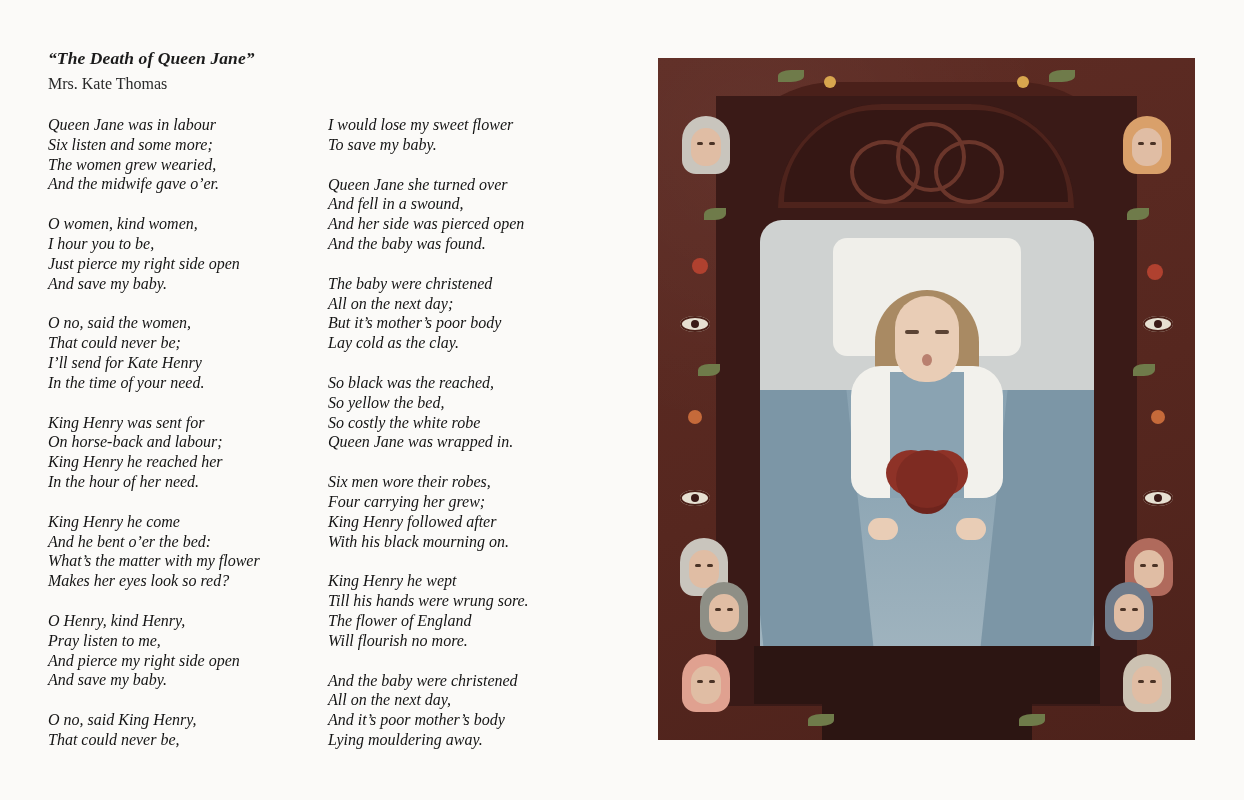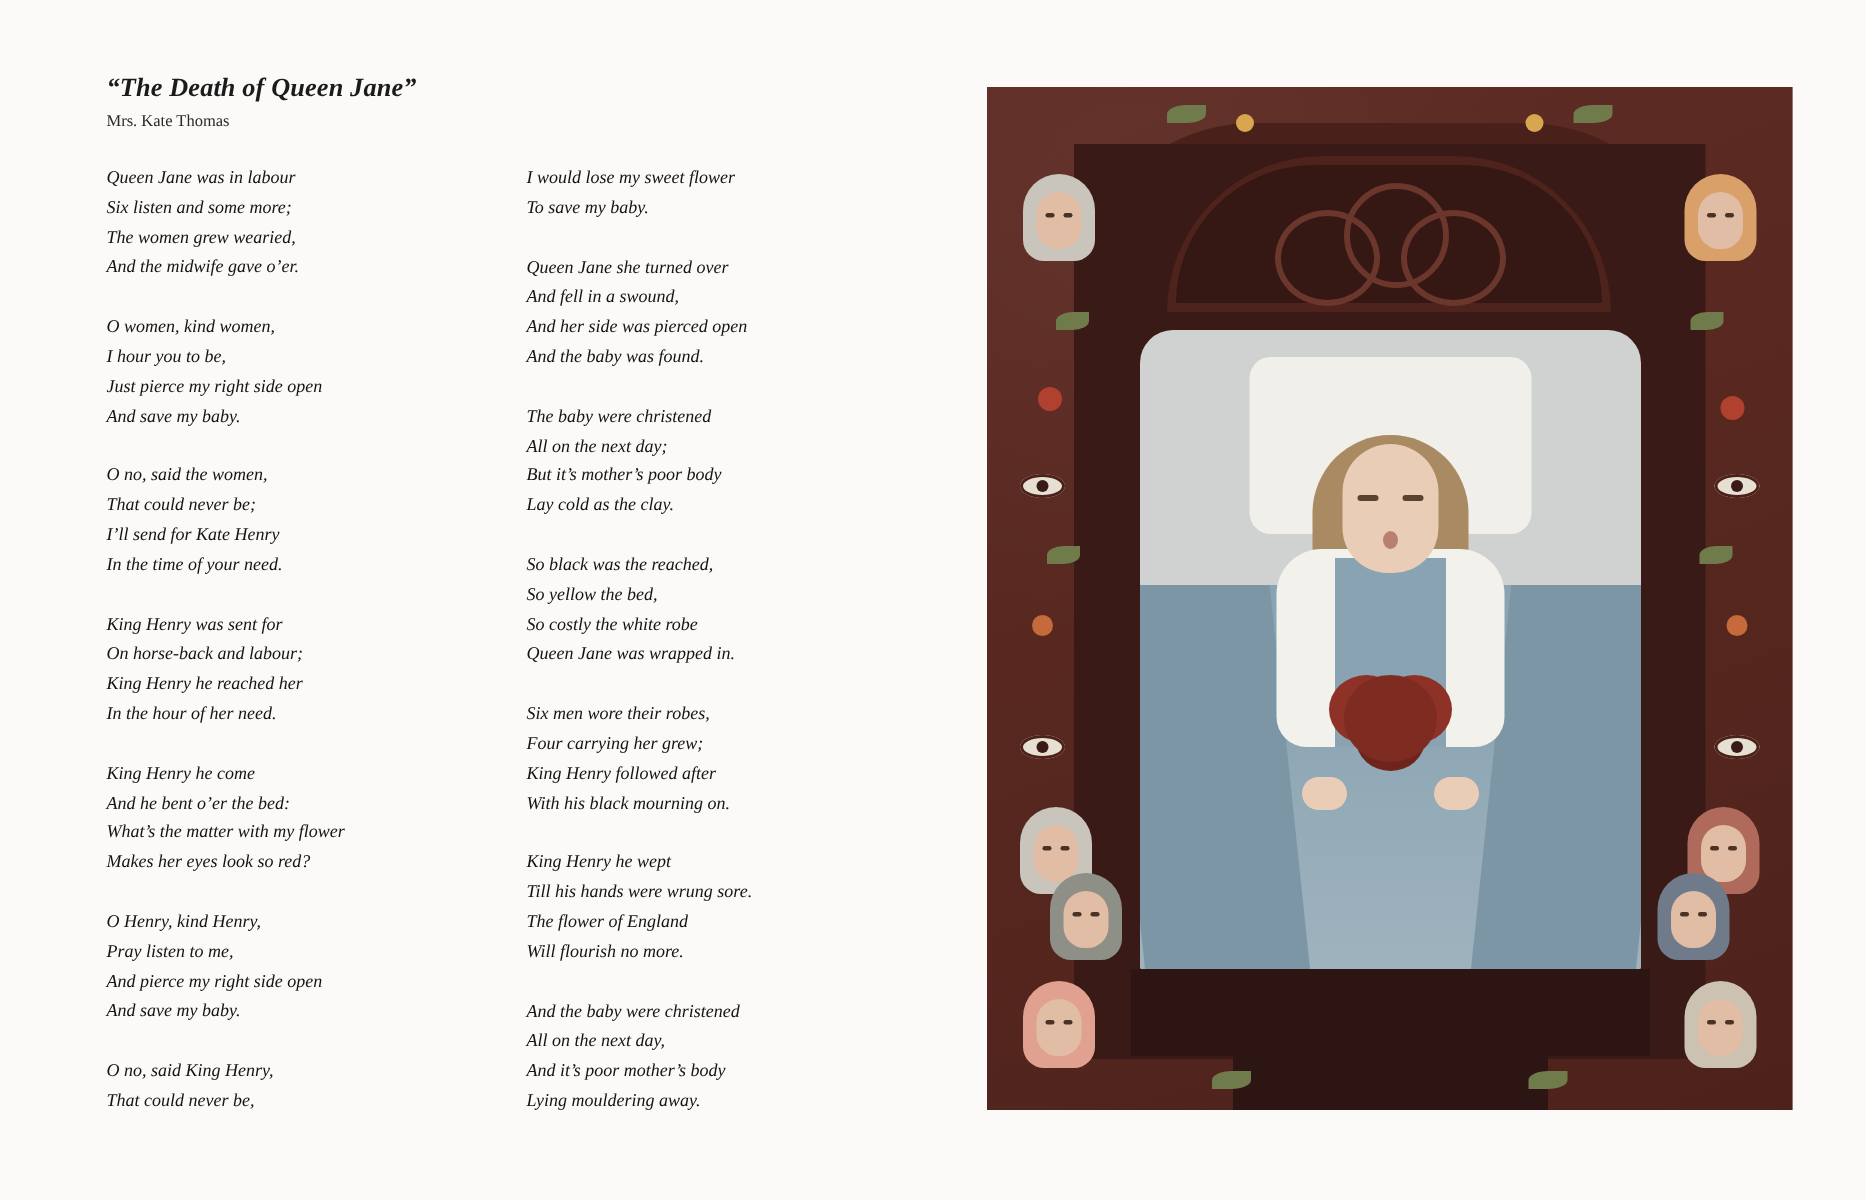--- a/index.html
+++ b/index.html
@@ -17,58 +17,58 @@
 
   .page {
     position: absolute;
     inset: 0;
     display: flex;
   }
 
   
   .text-pane {
     width: 640px;
-    padding: 40px 0 0 71px;
+    padding: 40px 0 0 48px;
     box-sizing: border-box;
   }
 
   .poem-title {
     font-family: "Liberation Serif", serif;
     font-weight: bold;
     font-style: italic;
     font-size: 17.5px;
     color: #1b1b1b;
     margin: 8px 0 6px 0;
     letter-spacing: 0.1px;
   }
 
   .poem-author {
     font-family: "Liberation Serif", serif;
-    font-size: 11px;
+    font-size: 16px;
     color: #2a2a2a;
     margin: 0 0 22px 0;
   }
 
   .columns {
     display: flex;
     gap: 52px;
   }
 
   .column {
     width: 228px;
   }
 
   .stanza {
     margin: 0 0 20px 0;
   }
 
   .line {
     font-family: "Liberation Serif", serif;
     font-style: italic;
-    font-size: 12px;
+    font-size: 16px;
     line-height: 19.8px;
     color: #141414;
     white-space: pre;
   }
 
   .column.right {
     padding-top: 0;
   }
 
   

